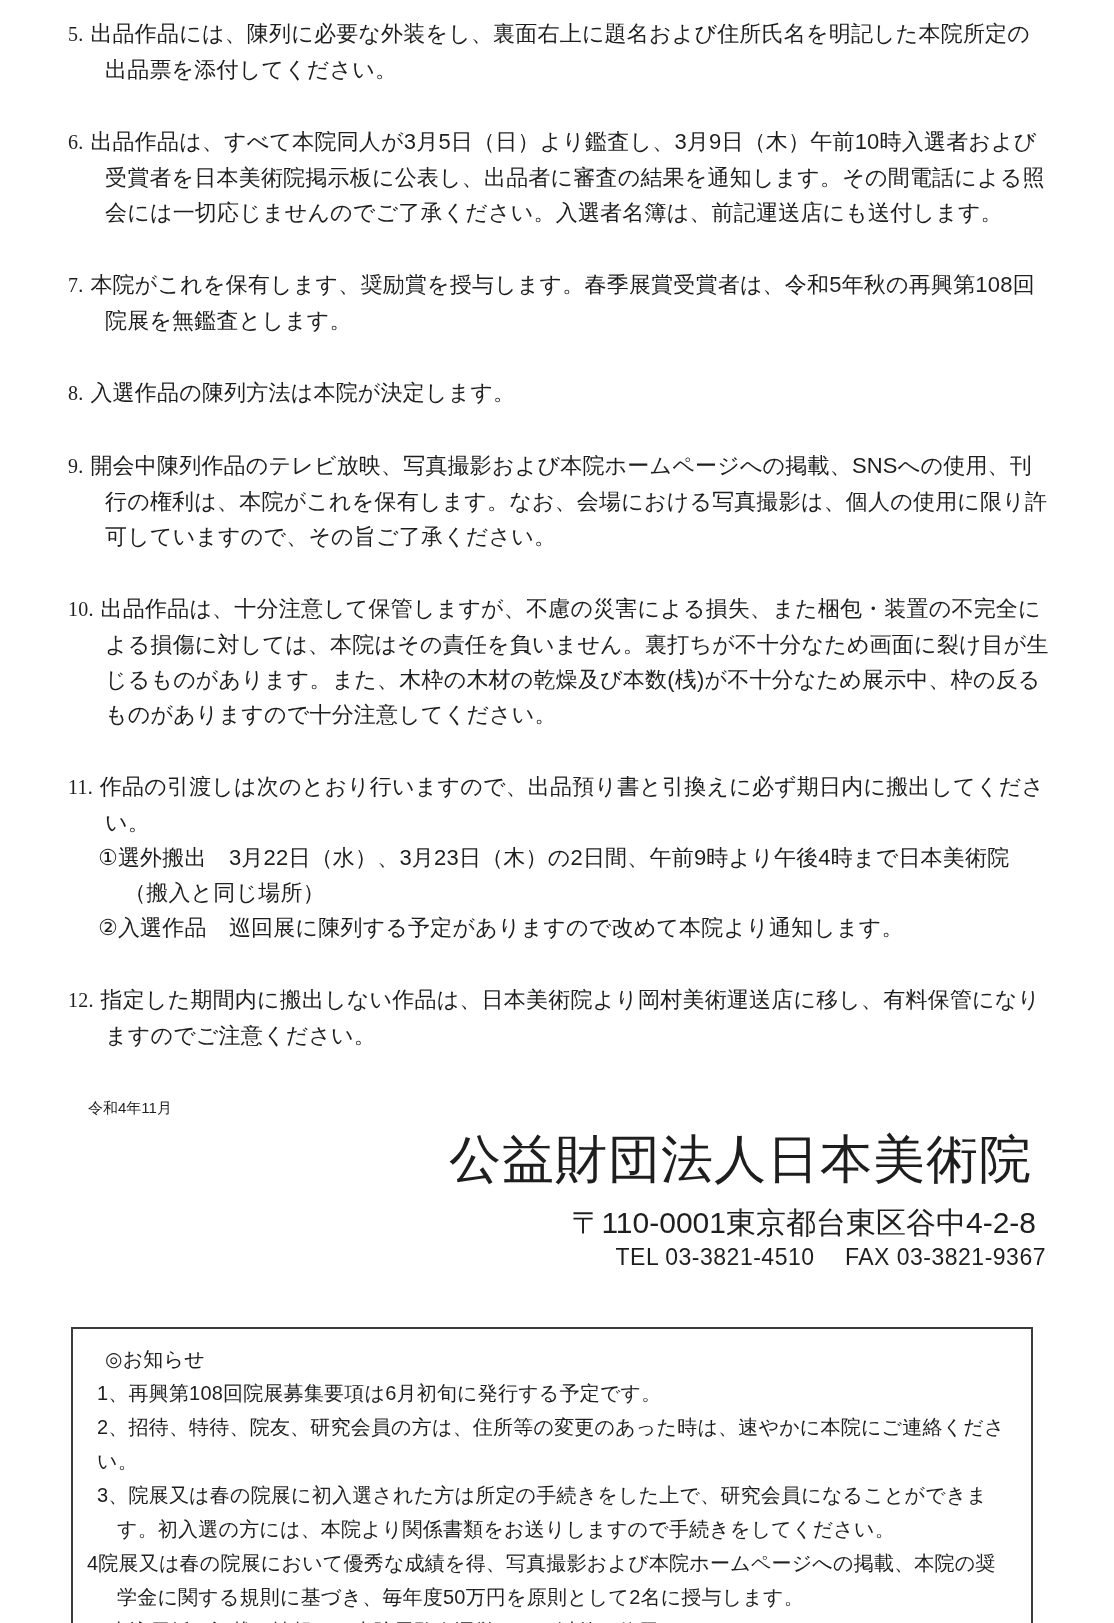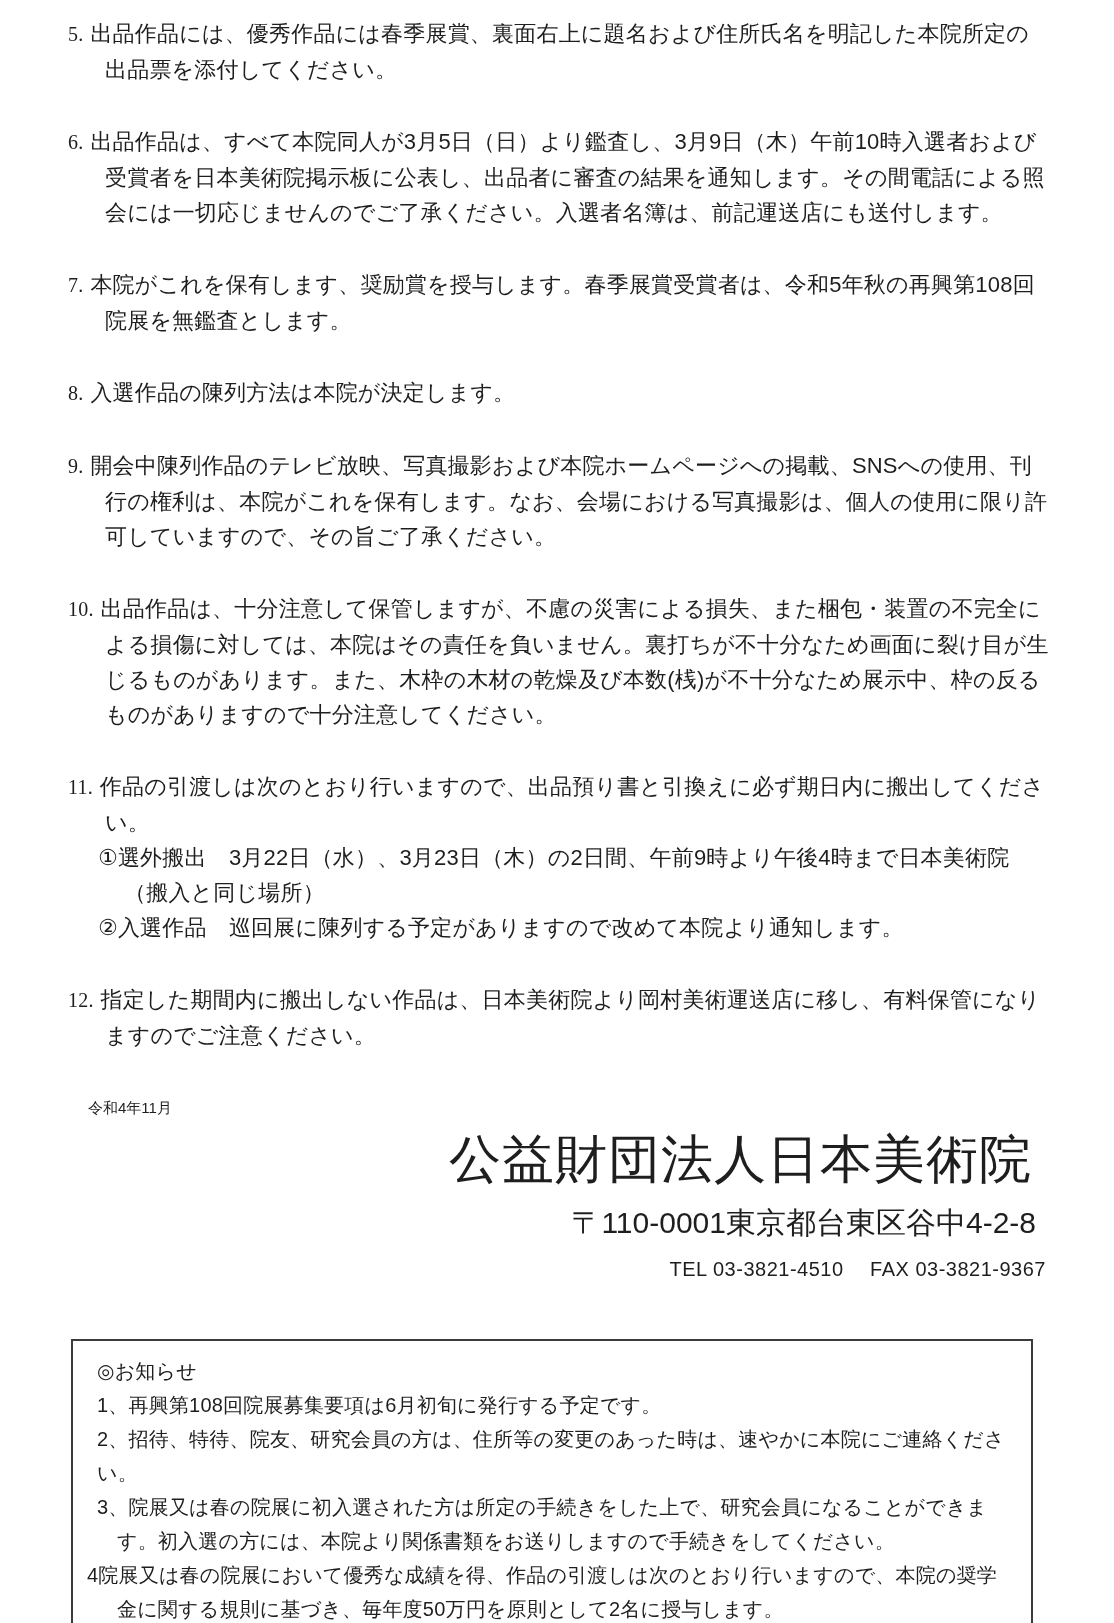--- a/index.html
+++ b/index.html
@@ -45,51 +45,51 @@
     padding-right:14px;
     letter-spacing:1px;
   }
   .addr{
     font-size:30px;
     line-height:35px;
     margin-top:22px;
     padding-right:10px;
   }
   .tel{
-    font-size:20px;
+    font-size:23px;
     line-height:35px;
-    margin-top:12px;
+    margin-top:0;
     padding-right:0;
     letter-spacing:0.5px;
   }
   .notice{
     box-sizing:border-box;
     width:962px;
     margin:52px 0 0 3px;
     border:2px solid #3c3c3c;
     padding:13px 20px 12px 14px;
     font-size:20px;
     line-height:34px;
     letter-spacing:0.2px;
   }
-  .notice-title{ margin-left:10px; }
+  .notice-title{ margin-left:18px; }
   .notice-line.l1,.notice-line.l2{ margin-left:10px; }
   .notice-line.l3{ margin-left:10px; padding-left:20px; text-indent:-20px; }
   .notice-line.l4{ padding-left:30px; text-indent:-30px; }
   .notice-line.l5{ margin-left:2px; }
 </style>
 </head>
 <body>
 
 <div class="page">
 
   <div class="items">
 
     <div class="item">
-      <span class="num">5.</span><span class="txt">出品作品には、優秀作品には春季展賞、裏面右上に題名および住所氏名を明記した本院所定の出品票を添付してください。</span>
+      <span class="num">5.</span><span class="txt">出品作品には、陳列に必要な外装をし、裏面右上に題名および住所氏名を明記した本院所定の出品票を添付してください。</span>
     </div>
 
     <div class="item">
       <span class="num">6.</span><span class="txt">出品作品は、すべて本院同人が3月5日（日）より鑑査し、3月9日（木）午前10時入選者および受賞者を日本美術院掲示板に公表し、出品者に審査の結果を通知します。その間電話による照会には一切応じませんのでご了承ください。入選者名簿は、前記運送店にも送付します。</span>
     </div>
 
     <div class="item">
       <span class="num">7.</span><span class="txt">本院がこれを保有します、奨励賞を授与します。春季展賞受賞者は、令和5年秋の再興第108回院展を無鑑査とします。</span>
     </div>
 
@@ -123,17 +123,17 @@
     <div class="org">公益財団法人日本美術院</div>
     <div class="addr">〒110-0001東京都台東区谷中4-2-8</div>
     <div class="tel">TEL 03-3821-4510　 FAX 03-3821-9367</div>
   </div>
 
   <div class="notice">
     <div class="notice-title">◎お知らせ</div>
     <div class="notice-line l1">1、再興第108回院展募集要項は6月初旬に発行する予定です。</div>
     <div class="notice-line l2">2、招待、特待、院友、研究会員の方は、住所等の変更のあった時は、速やかに本院にご連絡ください。</div>
     <div class="notice-line l3">3、院展又は春の院展に初入選された方は所定の手続きをした上で、研究会員になることができます。初入選の方には、本院より関係書類をお送りしますので手続きをしてください。</div>
-    <div class="notice-line l4">4院展又は春の院展において優秀な成績を得、作品の引渡しは次のとおり行いますので、本院の奨学金に関する規則に基づき、毎年度50万円を原則として2名に授与します。</div>
+    <div class="notice-line l4">4院展又は春の院展において優秀な成績を得、写真撮影および本院ホームページへの掲載、本院の奨学金に関する規則に基づき、毎年度50万円を原則として2名に授与します。</div>
     <div class="notice-line l5">ふ申込用紙に記載の情報は、本院展覧会運営のため以外に使用いたしません。</div>
   </div>
 
 </div>
 
 </body></html>

